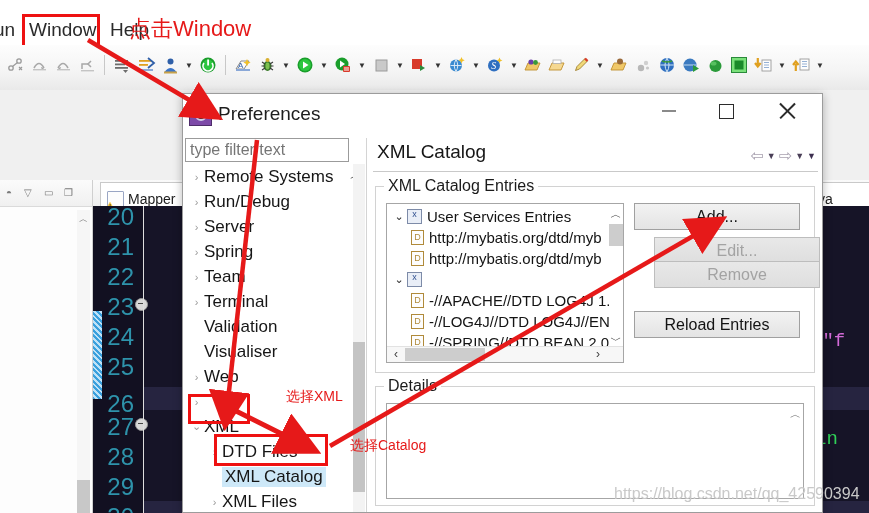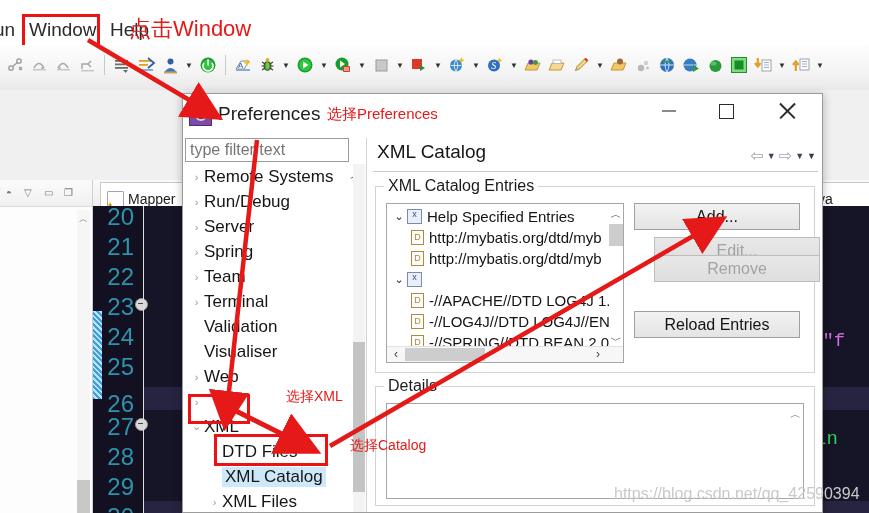--- a/index.html
+++ b/index.html
@@ -345,21 +345,21 @@
     background: linear-gradient(to bottom,#f2f2f2,#e4e4e4);
     border: 1px solid #a0a0a0;
     box-sizing: border-box;
     font-size: 16px; color: #141414;
     display: flex; align-items: center; justify-content: center;
     font-family: "Liberation Sans", sans-serif;
   }
   .btn.disabled { color: #a3a3a3; background: linear-gradient(to bottom,#e8e8e8,#dedede); border-color:#bdbdbd;margin-left:20px; }
   .btn.b1 { top: 16px; }
   .btn.b2 { top: 50px; }
-  .btn.b3 { top: 68px; text-align: right; }
+  .btn.b3 { top: 74px; text-align: right; }
   .btn.b4 { top: 124px; }
 
   .details-box {
     position: absolute; left: 10px; top: 16px;
     width: 418px; height: 96px;
     border: 1px solid #a6a6a6; background: #ffffff;
     box-sizing: border-box;
   }
   .details-up {
     position: absolute; right: 2px; top: 3px; font-size: 11px; color: #6a6a6a;
@@ -755,21 +755,21 @@
       </div>
       <div class="pane-rule"></div>
 
       <div class="grp entries-grp">
         <div class="grp-label">XML Catalog Entries</div>
 
         <div class="listbox">
           <div class="lrow" style="top:2px;  left:4px;">
               <span class="tw2">⌄</span>
               <span class="ico-cat"></span>
-              <span>Help Specified Entries</span>
+              <span>User Services Entries</span>
             </div>
           <div class="lrow" style="top:23px; left:24px;">
               <span class="ico-doc"></span>
               <span>http://mybatis.org/dtd/myb</span>
             </div>
           <div class="lrow" style="top:44px; left:24px;">
               <span class="ico-doc"></span>
               <span>http://mybatis.org/dtd/myb</span>
             </div>
           <div class="lrow" style="top:65px; left:4px;">
@@ -831,18 +831,17 @@
     <line x1="88" y1="40" x2="196" y2="104" stroke="#e61919" stroke-width="4.5" marker-end="url(#ah)"></line>
 
     <line x1="257" y1="140" x2="228" y2="400" stroke="#e61919" stroke-width="4.5" marker-end="url(#ah)"></line>
 
     <line x1="234" y1="410" x2="290" y2="438" stroke="#e61919" stroke-width="5" marker-end="url(#ah)"></line>
 
     <line x1="330" y1="446" x2="700" y2="232" stroke="#e61919" stroke-width="4.5" marker-end="url(#ah)"></line>
   </svg>
 
   <div class="ann" style="left:129px; top:14px;  font-size:22px;">点击Window</div>
-  <div class="ann" style="left:327px; top:105px; font-size:15px;">选择Preferences</div>
   <div class="ann" style="left:286px; top:388px; font-size:14px;">选择XML</div>
   <div class="ann" style="left:350px; top:437px; font-size:14px;">选择Catalog</div>
 
   <div class="watermark">https://blog.csdn.net/qq_42590394</div>
 </div>
 
 </body></html>

